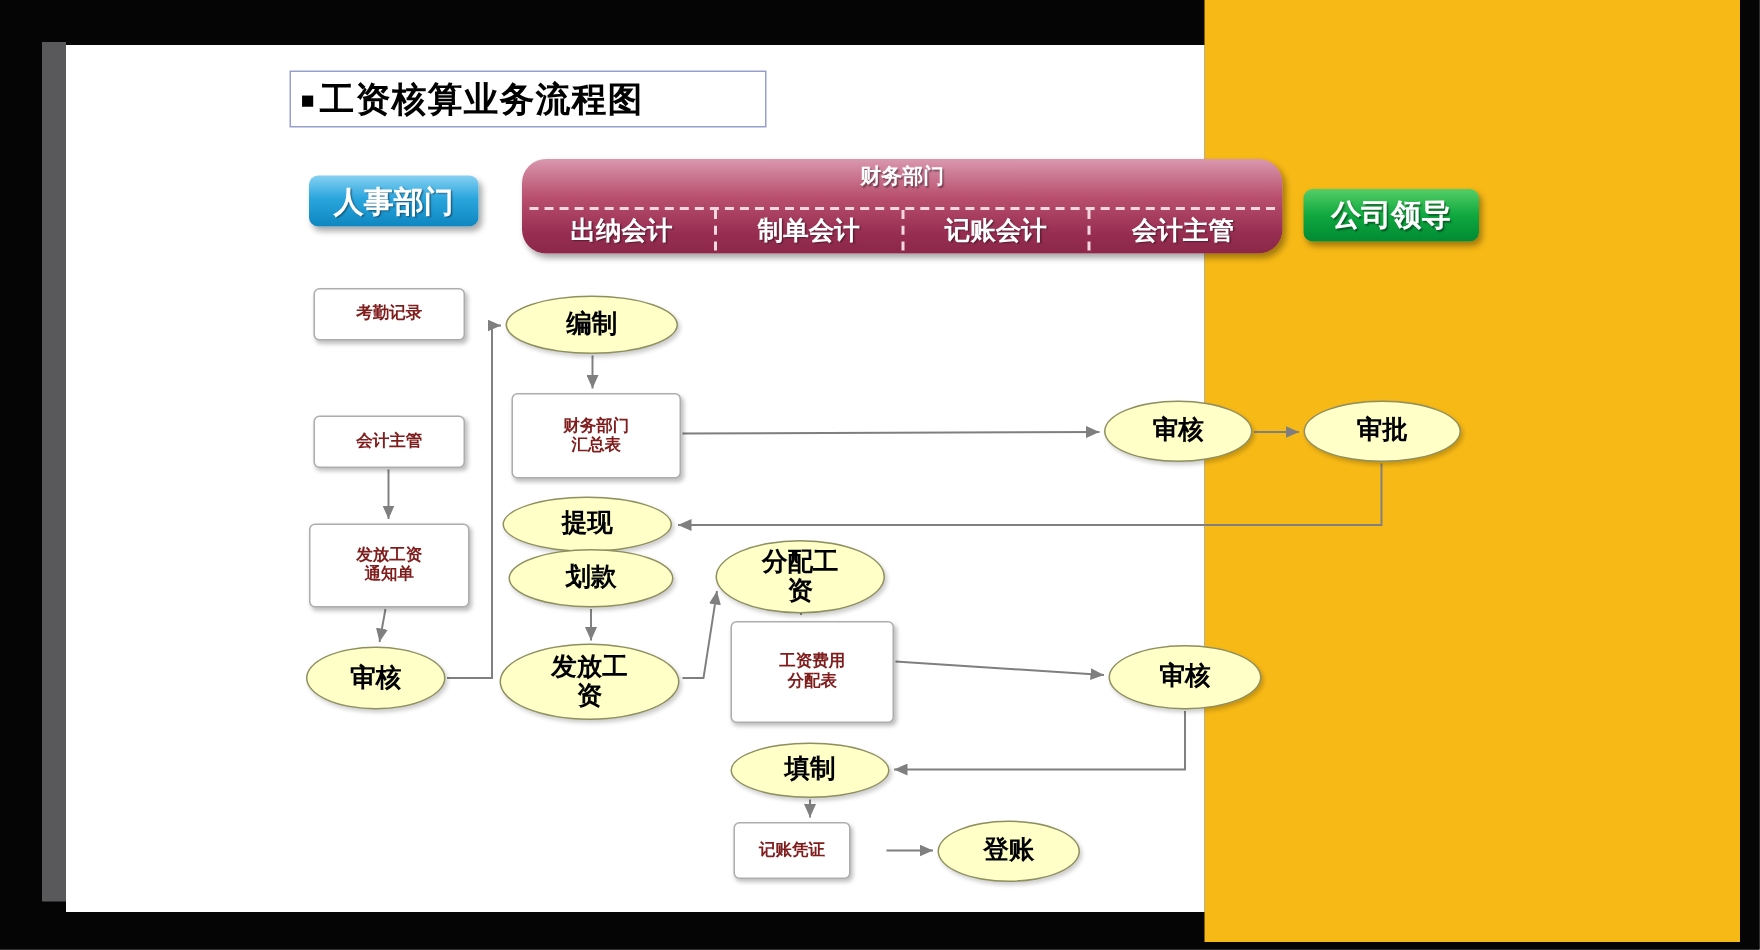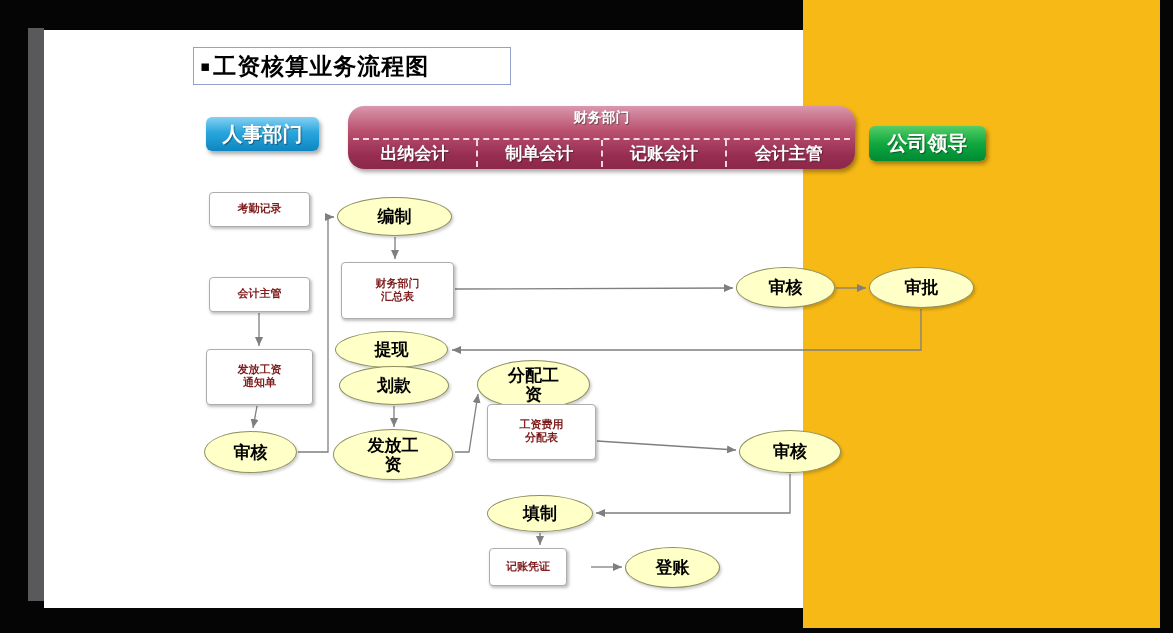--- a/index.html
+++ b/index.html
@@ -108,21 +108,21 @@
 
   <div class="oval" style="left:337px;top:197px;width:115px;height:39px">编制</div>
   <div class="doc" style="left:341px;top:262px;width:113px;height:57px">财务部门
 汇总表</div>
   <div class="oval" style="left:335px;top:331px;width:113px;height:37px">提现</div>
   <div class="oval" style="left:339px;top:366px;width:110px;height:39px">划款</div>
   <div class="oval" style="left:333px;top:429px;width:120px;height:51px">发放工
 资</div>
   <div class="oval" style="left:477px;top:360px;width:113px;height:49px">分配工
 资</div>
-  <div class="doc" style="left:487px;top:404px;width:109px;height:56px">工资费用
+  <div class="doc" style="left:487px;top:414px;width:109px;height:68px">工资费用
 分配表</div>
   <div class="oval" style="left:487px;top:495px;width:106px;height:37px">填制</div>
   <div class="doc" style="left:489px;top:548px;width:78px;height:38px">记账凭证</div>
   <div class="oval" style="left:625px;top:547px;width:95px;height:41px">登账</div>
 
   <div class="oval" style="left:736px;top:267px;width:99px;height:41px">审核</div>
   <div class="oval" style="left:869px;top:267px;width:105px;height:41px">审批</div>
   <div class="oval" style="left:739px;top:430px;width:102px;height:43px">审核</div>
 
 </div>

